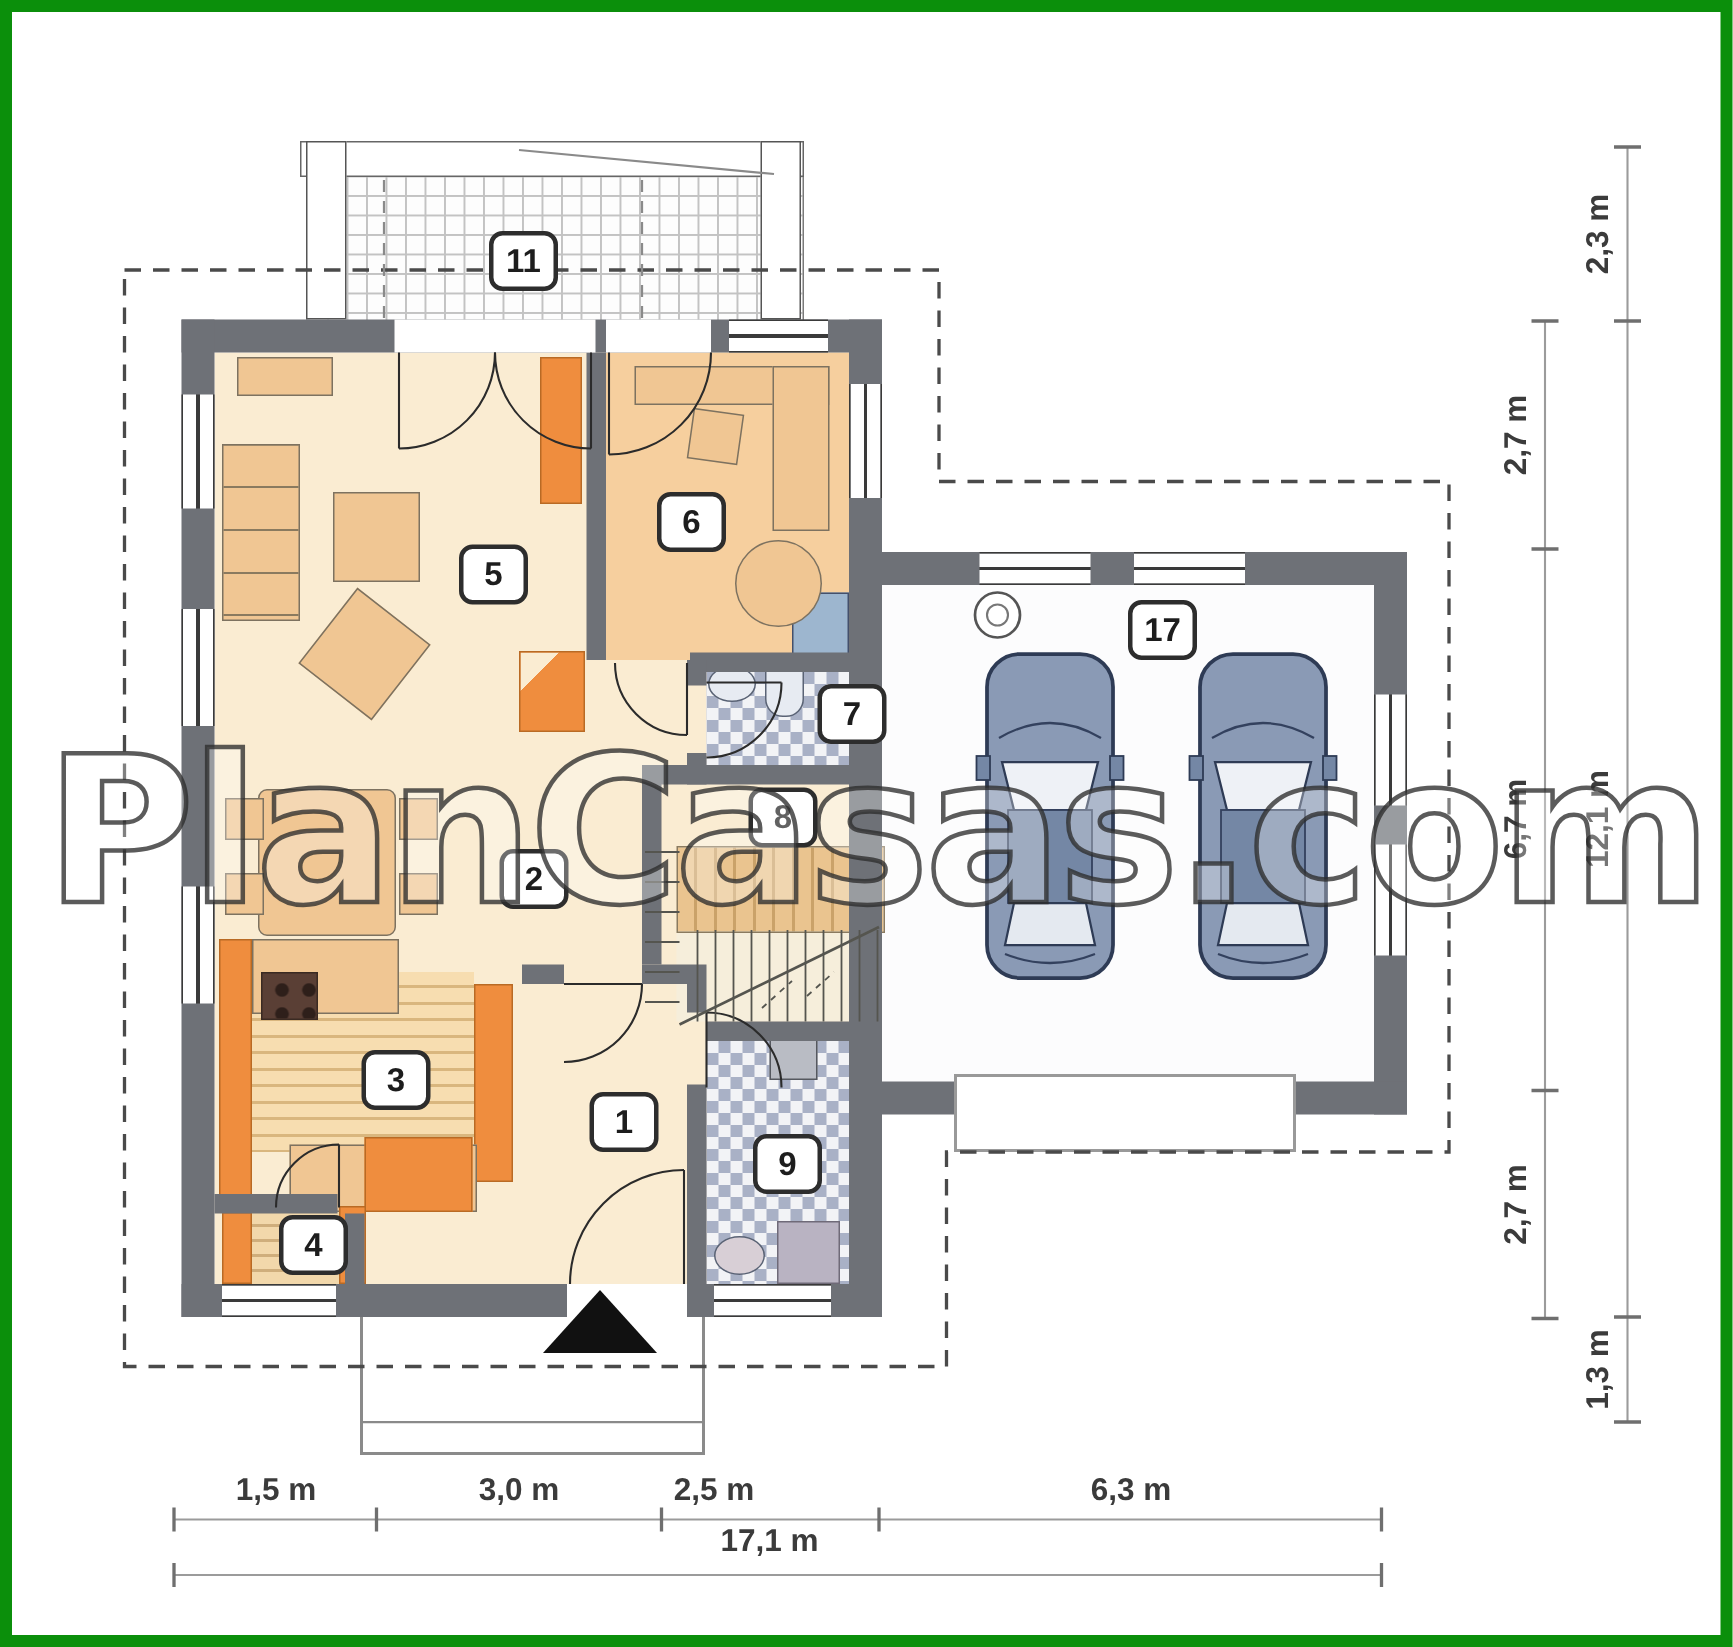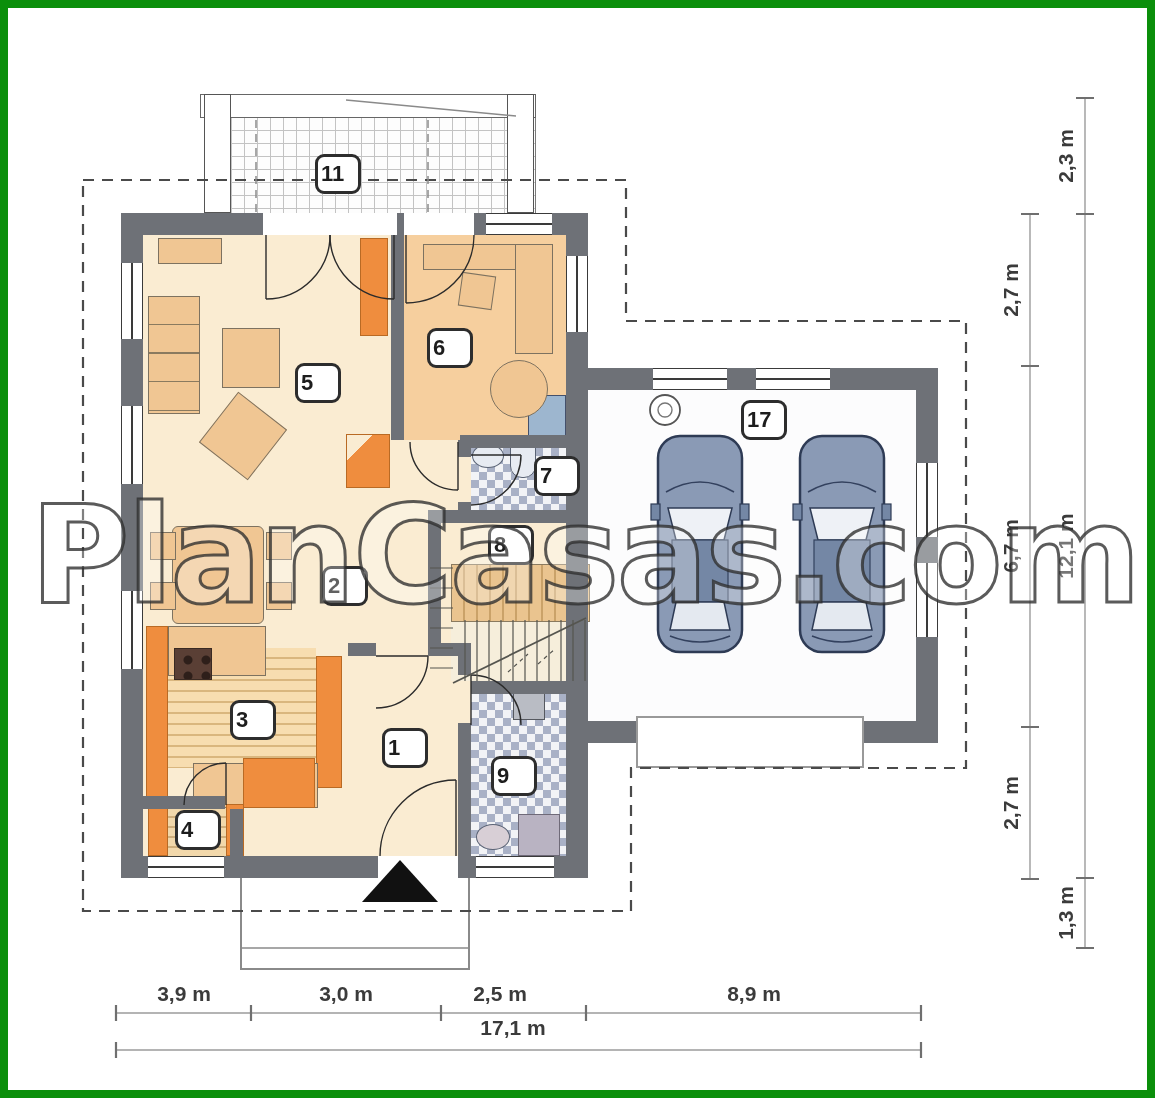--- a/index.html
+++ b/index.html
@@ -39,22 +39,23 @@
   .white-slab{position:absolute;background:#ffffff;border:2px solid #8a8a8a;z-index:2;box-sizing:border-box;}
   
   .win-h{position:absolute;height:22px;background:linear-gradient(to bottom,#fff 44%,#3a3a3a 44%,#3a3a3a 56%,#fff 56%);border-top:1.5px solid #3a3a3a;border-bottom:1.5px solid #3a3a3a;z-index:12;box-sizing:border-box;}
   .win-v{position:absolute;width:22px;background:linear-gradient(to right,#fff 44%,#3a3a3a 44%,#3a3a3a 56%,#fff 56%);border-left:1.5px solid #3a3a3a;border-right:1.5px solid #3a3a3a;z-index:12;box-sizing:border-box;}
   .open-h{position:absolute;height:22px;background:#fff;z-index:12;}
   
   .badge{
     position:absolute;z-index:30;
     min-width:34px;height:34px;line-height:34px;padding:0 3px;
     background:#fff;border:3px solid #2d2d2d;border-radius:9px;
-    font-weight:bold;font-size:22px;color:#1d1d1d;text-align:left;
+    font-weight:bold;font-size:22px;color:#1d1d1d;text-align:center;
     transform:translate(-50%,-50%);
+    margin-left:11px;
   }
   
   .dim{position:absolute;z-index:25;transform:translate(-50%,-50%);font-weight:bold;font-size:21px;color:#3b3b3b;white-space:nowrap;}
   .dim.v{transform:translate(-50%,-50%) rotate(-90deg);}
   
   .watermark{
     position:absolute;left:22px;top:468px;width:1115px;z-index:70;
     font-family:"DejaVu Sans", sans-serif;
     font-size:136px;font-weight:bold;letter-spacing:-3px;white-space:nowrap;
     color:rgba(255,255,255,0.30);
@@ -267,21 +268,21 @@
   <div class="badge" style="left:506px;top:768px;">9</div>
   <div class="badge" style="left:756px;top:412px;">17</div>
   <div class="badge" style="left:330px;top:166px;">11</div>
 
   <div class="dim v" style="left:1003px;top:282px;">2,7 m</div>
   <div class="dim v" style="left:1003px;top:538px;">6,7 m</div>
   <div class="dim v" style="left:1003px;top:795px;">2,7 m</div>
   <div class="dim v" style="left:1058px;top:148px;">2,3 m</div>
   <div class="dim v" style="left:1058px;top:538px;">12,1 m</div>
   <div class="dim v" style="left:1058px;top:905px;">1,3 m</div>
-  <div class="dim" style="left:176px;top:986px;">3,9 m</div>
+  <div class="dim" style="left:176px;top:986px;">1,5 m</div>
   <div class="dim" style="left:338px;top:986px;">3,0 m</div>
-  <div class="dim" style="left:492px;top:986px;">2,5 m</div>
-  <div class="dim" style="left:746px;top:986px;">8,9 m</div>
+  <div class="dim" style="left:468px;top:986px;">2,5 m</div>
+  <div class="dim" style="left:746px;top:986px;">6,3 m</div>
   <div class="dim" style="left:505px;top:1020px;">17,1 m</div>
 
   <div class="watermark">PlanCasas.com</div>
 
 </div>
 
 </body></html>

